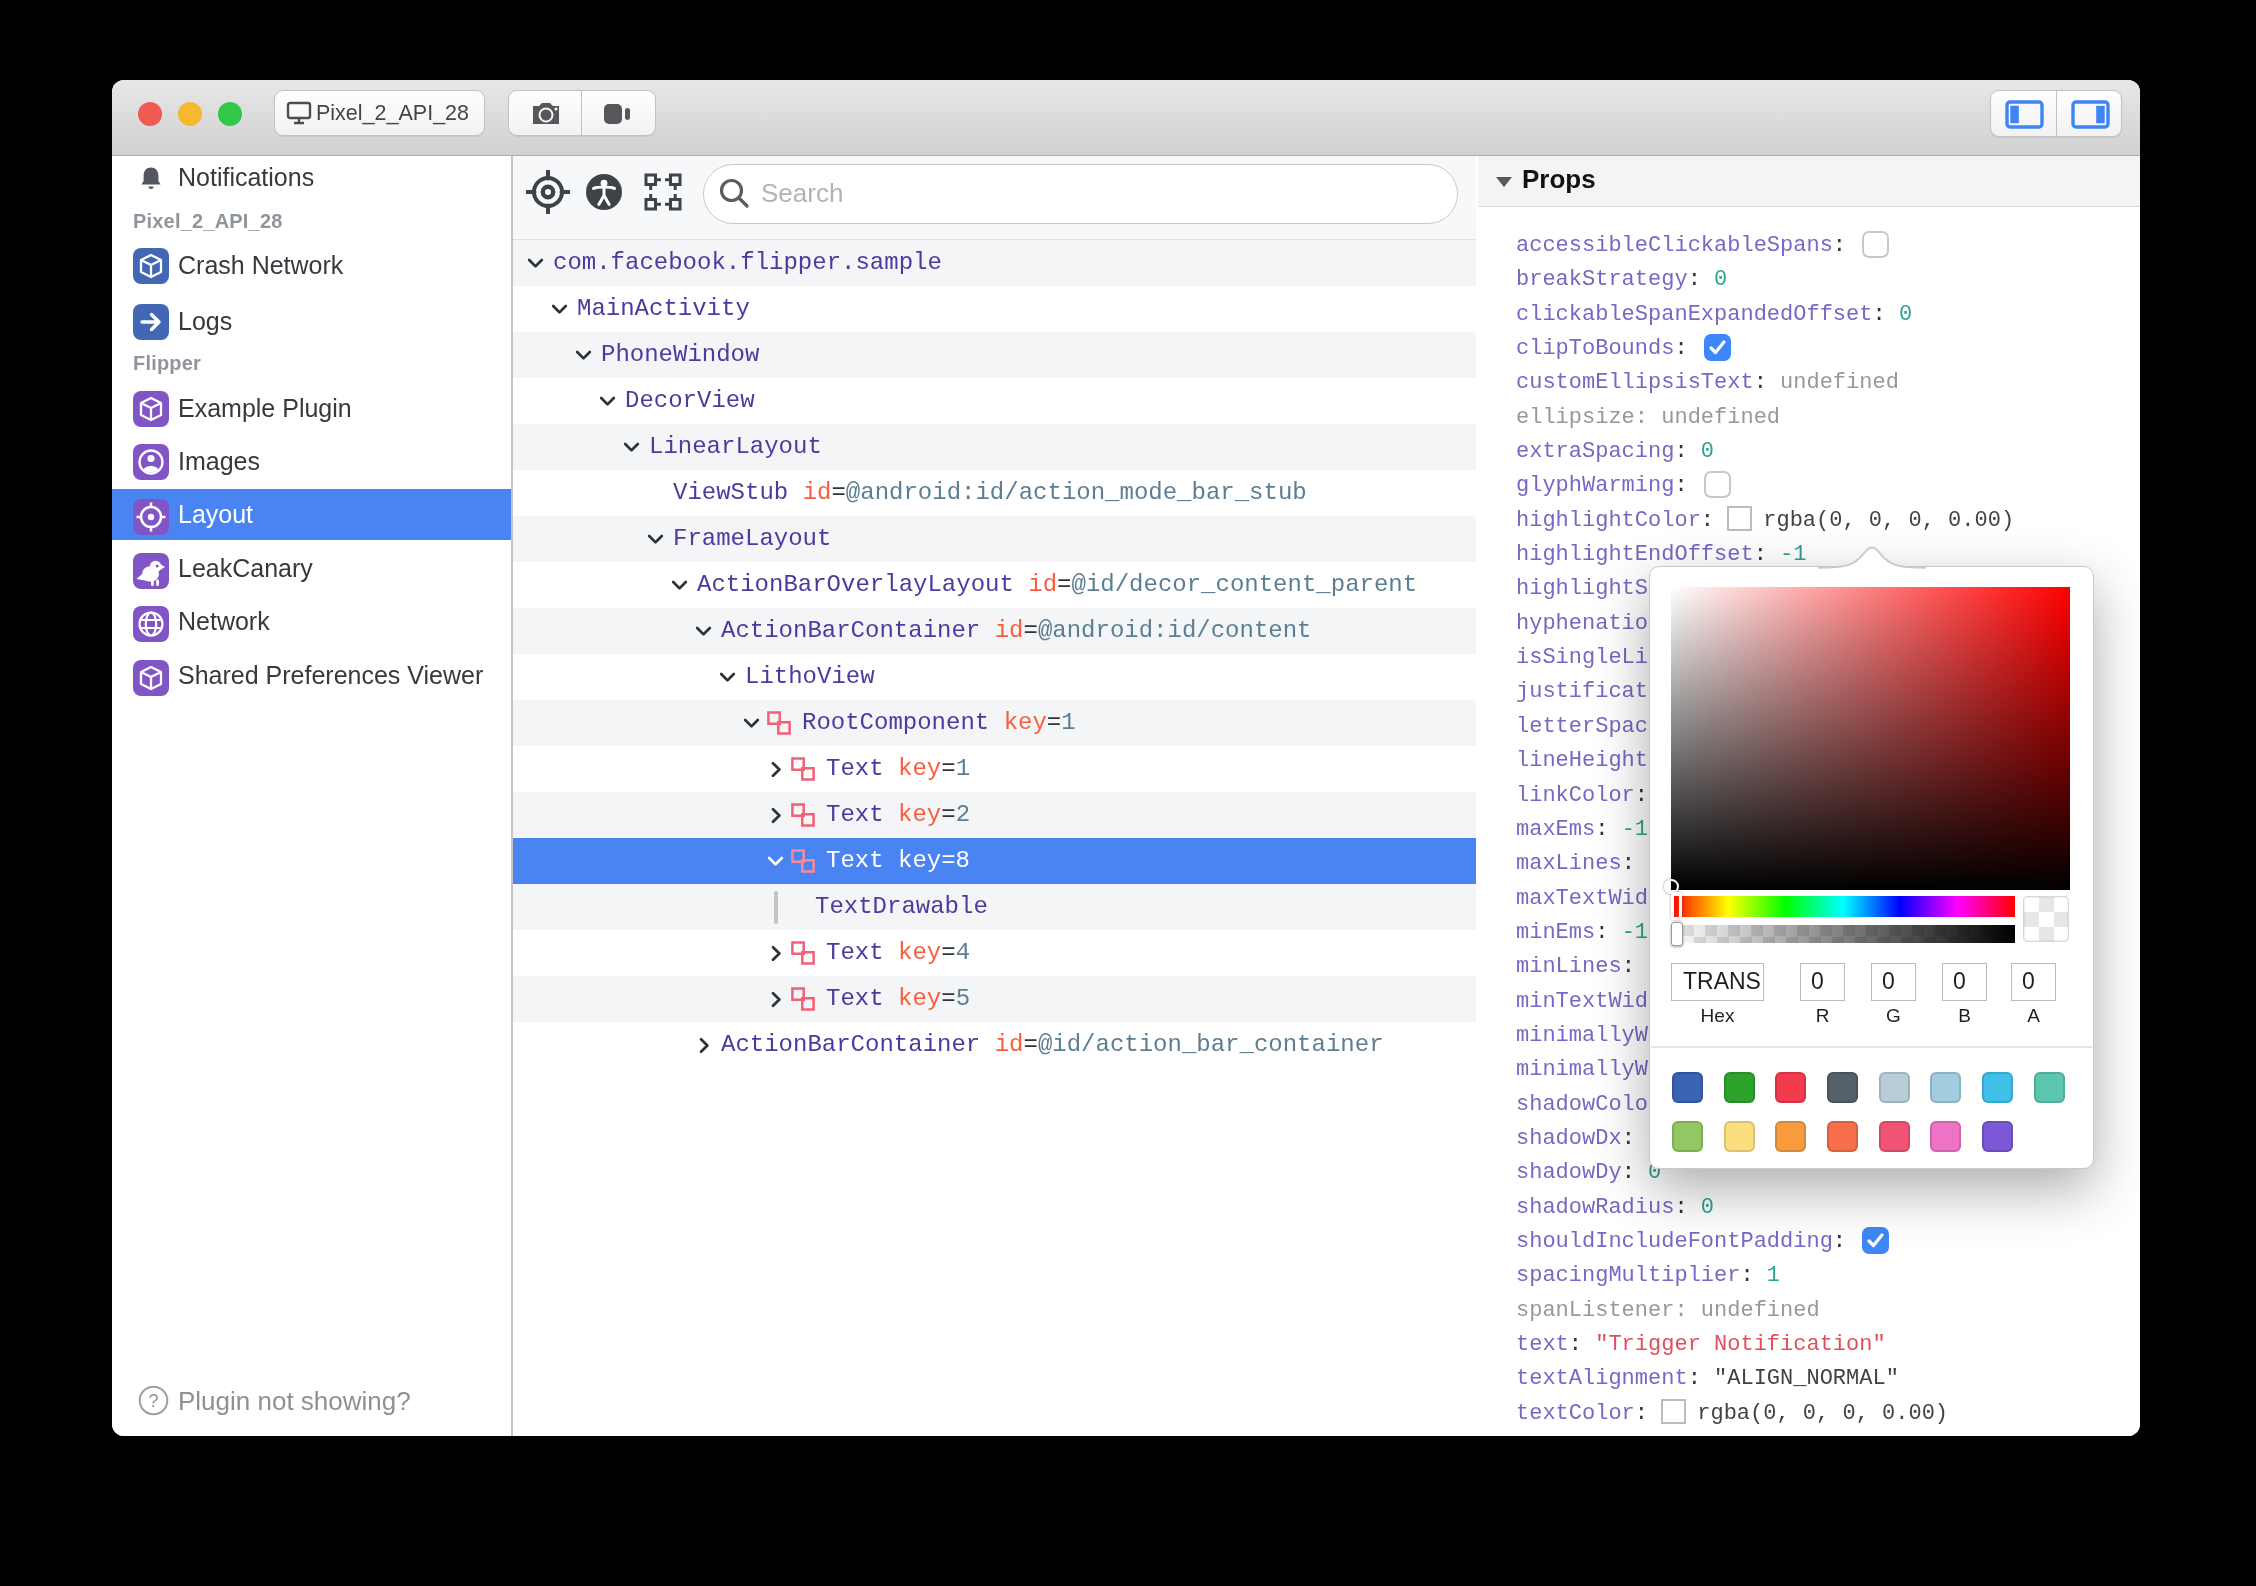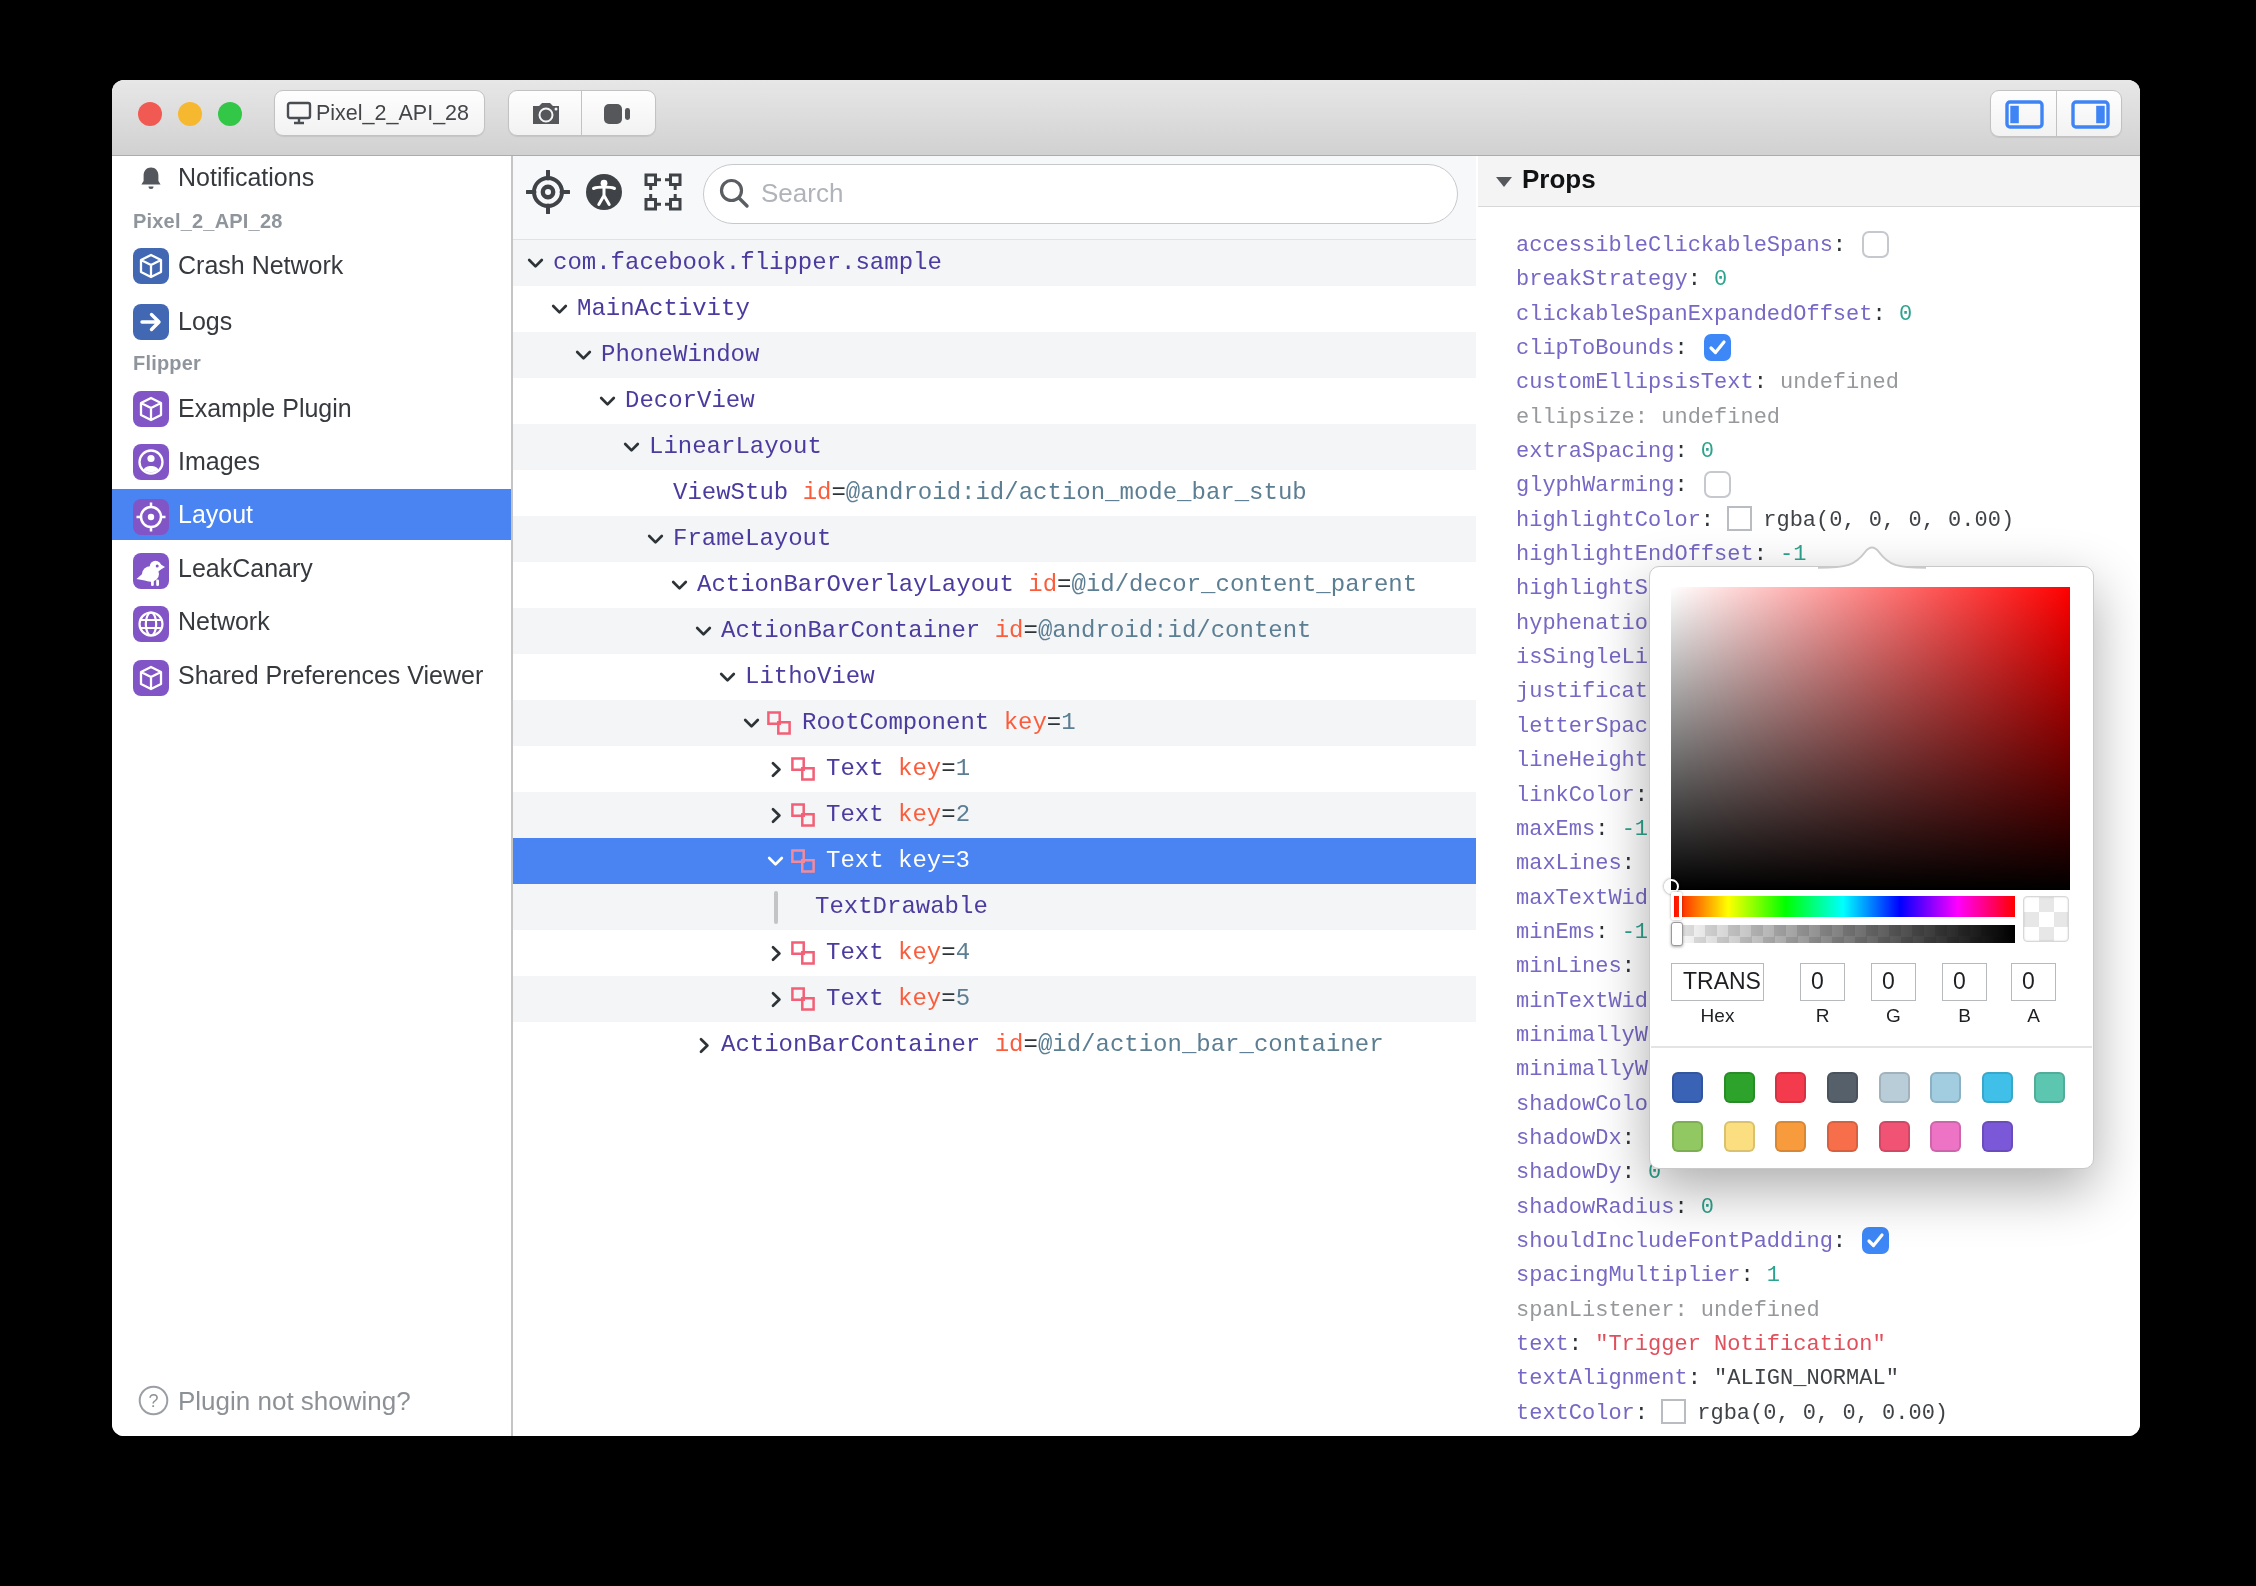--- a/index.html
+++ b/index.html
@@ -251,21 +251,21 @@
           </svg><span style="left:313px"><span class="pu">Text </span><span class="or">key</span><span class="dk">=</span><span class="sl">1</span></span></div>
   <div class="tr g" style="top:552px"><svg class="ch" style="left:258px;top:15px" width="11" height="17" viewBox="0 0 11 17">
             <path d="M2 2.2 L8.4 8.5 L2 14.8" fill="none" stroke="#2e3338" stroke-width="2.7" stroke-linecap="round" stroke-linejoin="round"></path>
           </svg><svg class="cico" style="left:278px" width="24" height="24" viewBox="0 0 24 24">
             <path d="M1.4 1.4 h11.3 v11.3 h-11.3 Z M11.3 11.3 h11.3 v11.3 h-11.3 Z" fill="none" stroke="#f25f76" stroke-width="2.5"></path>
           </svg><span style="left:313px"><span class="pu">Text </span><span class="or">key</span><span class="dk">=</span><span class="sl">2</span></span></div>
   <div class="tr sel" style="top:598px"><svg class="ch" style="left:254px" width="17" height="11" viewBox="0 0 17 11">
             <path d="M2.2 2 L8.5 8.4 L14.8 2" fill="none" stroke="#fff" stroke-width="2.7" stroke-linecap="round" stroke-linejoin="round"></path>
           </svg><svg class="cico" style="left:278px" width="24" height="24" viewBox="0 0 24 24">
             <path d="M1.4 1.4 h11.3 v11.3 h-11.3 Z M11.3 11.3 h11.3 v11.3 h-11.3 Z" fill="none" stroke="#f58a9b" stroke-width="2.5"></path>
-          </svg><span style="left:313px;color:#fff">Text key=3</span></div>
+          </svg><span style="left:313px;color:#fff">Text key=8</span></div>
   <div class="tr g" style="top:644px"><span style="left:261px;top:7px;width:4px;height:33px;background:#c2c4c6;border-radius:2px"></span><span class="pu" style="left:302px">TextDrawable</span></div>
   <div class="tr" style="top:690px"><svg class="ch" style="left:258px;top:15px" width="11" height="17" viewBox="0 0 11 17">
             <path d="M2 2.2 L8.4 8.5 L2 14.8" fill="none" stroke="#2e3338" stroke-width="2.7" stroke-linecap="round" stroke-linejoin="round"></path>
           </svg><svg class="cico" style="left:278px" width="24" height="24" viewBox="0 0 24 24">
             <path d="M1.4 1.4 h11.3 v11.3 h-11.3 Z M11.3 11.3 h11.3 v11.3 h-11.3 Z" fill="none" stroke="#f25f76" stroke-width="2.5"></path>
           </svg><span style="left:313px"><span class="pu">Text </span><span class="or">key</span><span class="dk">=</span><span class="sl">4</span></span></div>
   <div class="tr g" style="top:736px"><svg class="ch" style="left:258px;top:15px" width="11" height="17" viewBox="0 0 11 17">
             <path d="M2 2.2 L8.4 8.5 L2 14.8" fill="none" stroke="#2e3338" stroke-width="2.7" stroke-linecap="round" stroke-linejoin="round"></path>
           </svg><svg class="cico" style="left:278px" width="24" height="24" viewBox="0 0 24 24">
             <path d="M1.4 1.4 h11.3 v11.3 h-11.3 Z M11.3 11.3 h11.3 v11.3 h-11.3 Z" fill="none" stroke="#f25f76" stroke-width="2.5"></path>

